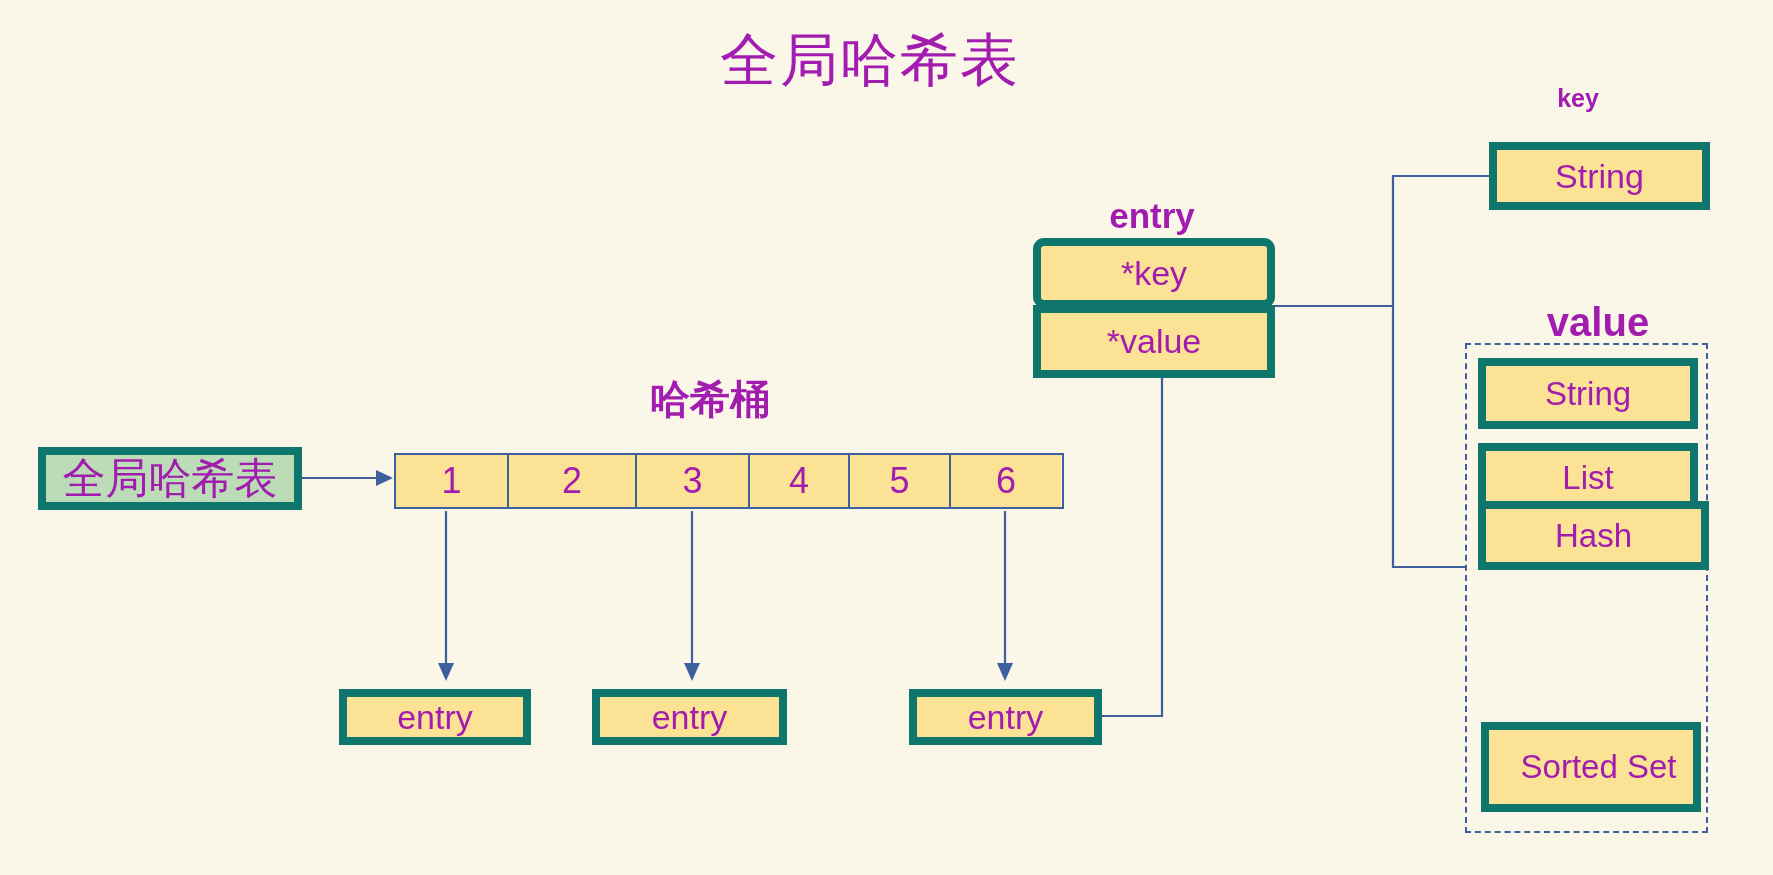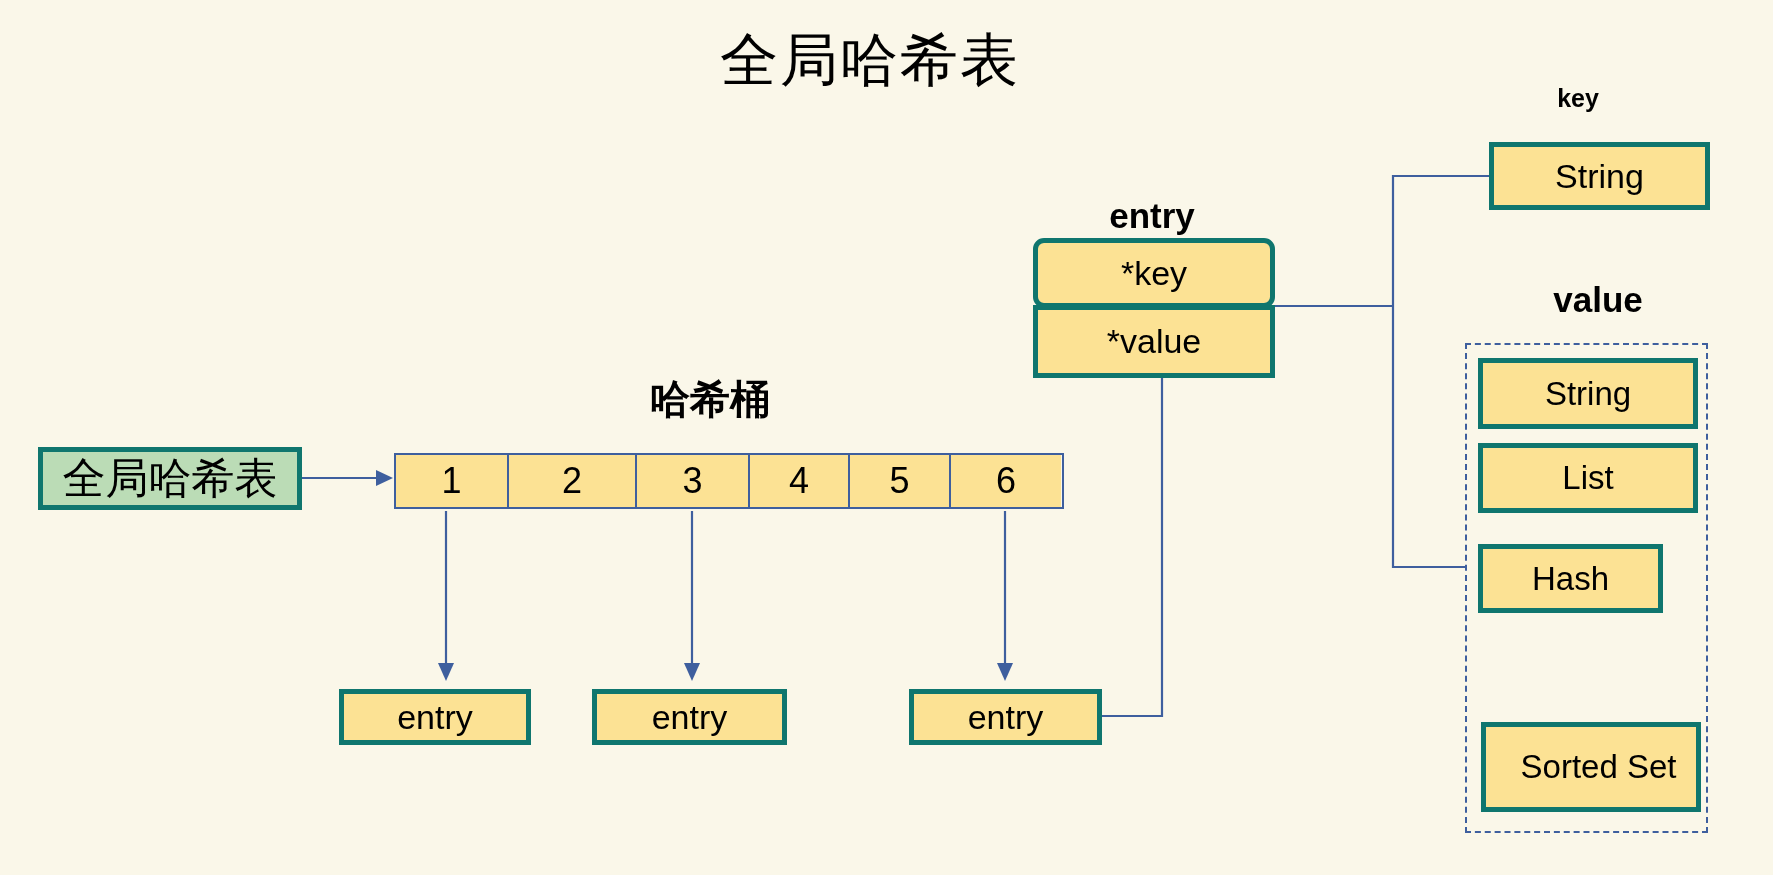--- a/index.html
+++ b/index.html
@@ -6,41 +6,41 @@
   body {
     font-family: "Liberation Sans", sans-serif;
     background: #FAF7E9;
   }
   #canvas {
     position: relative;
     width: 1773px;
     height: 875px;
     background: #FAF7E9;
     overflow: hidden;
-    color: #000000;
+    color: #a21caf;
   }
   #connectors {
     position: absolute;
     left: 0; top: 0;
     width: 1773px; height: 875px;
   }
   #connectors line, #connectors polyline {
     stroke: #3E5F9E;
     stroke-width: 2.2;
     fill: none;
   }
   #connectors polygon {
     fill: #3E5F9E;
     stroke: none;
   }
   .box {
     position: absolute;
     box-sizing: border-box;
     background: #FCE294;
-    border: 5px solid #0f766e;
+    border: 8px solid #0f766e;
     display: flex;
     align-items: center;
     justify-content: center;
     text-align: center;
   }
   .green { background: #BBDCB6; font-size: 43px; }
   .label {
     position: absolute;
     font-weight: bold;
     text-align: center;
@@ -126,20 +126,20 @@
   <div class="box f34" style="left:592px; top:689px; width:195px; height:56px;">entry</div>
   <div class="box f34" style="left:909px; top:689px; width:193px; height:56px;">entry</div>
 
   <div class="label" style="left:1052px; top:196px; width:200px; font-size:35px;">entry</div>
   <div class="box f34" style="left:1033px; top:238px; width:242px; height:70px;border-radius:11px;">*key</div>
   <div class="box f34" style="left:1033px; top:305px; width:242px; height:73px;">*value</div>
 
   <div class="label" style="left:1478px; top:84px; width:200px; font-size:25px;">key</div>
   <div class="box f34" style="left:1489px; top:142px; width:221px; height:68px;">String</div>
 
-  <div class="label" style="left:1498px; top:280px; width:200px; font-size:35px;">value</div>
+  <div class="label" style="left:1498px; top:300px; width:200px; font-size:40px;">value</div>
   <div class="dashed-box"></div>
   <div class="box f33" style="left:1478px; top:358px; width:220px; height:71px;">String</div>
   <div class="box f33" style="left:1478px; top:443px; width:220px; height:70px;">List</div>
-  <div class="box f33" style="left:1478px; top:544px; width:185px; height:69px;">Hash</div>
+  <div class="box f33" style="left:1478px; top:501px; width:231px; height:69px;">Hash</div>
   <div class="box f33" style="left:1481px; top:722px; width:220px; height:90px;padding-left:15px;">Sorted Set</div>
 
 </div>
 
 </body></html>

